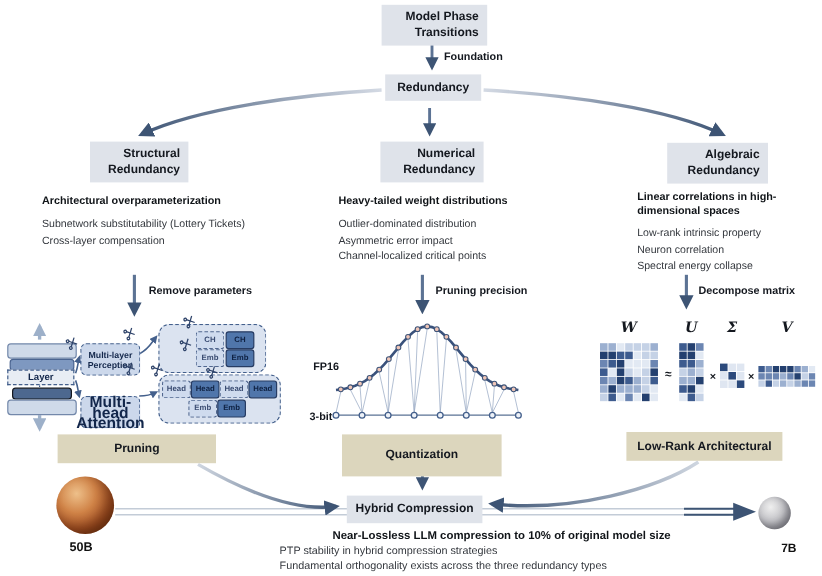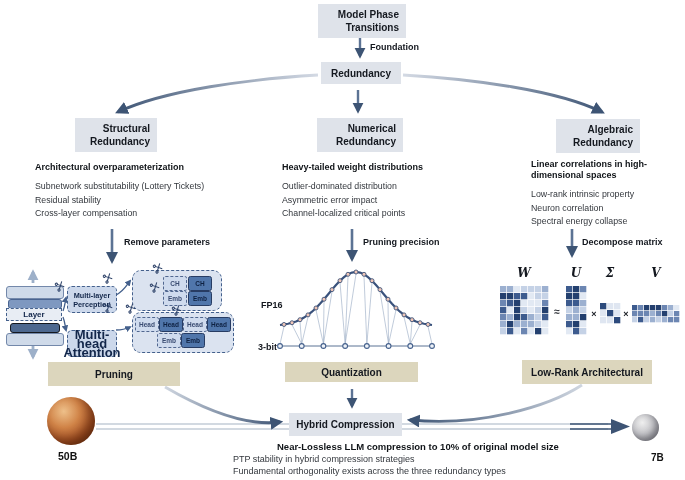--- a/index.html
+++ b/index.html
@@ -110,21 +110,20 @@
   <div class="abs panel pad pre" style="left:75px;top:118px;width:68px;z-index:2;">Structural
 Redundancy</div>
   <div class="abs panel pad pre" style="left:317px;top:118px;width:72px;z-index:2;">Numerical
 Redundancy</div>
   <div class="abs panel pad pre" style="left:556px;top:119px;width:70px;z-index:2;">Algebraic
 Redundancy</div>
 
   <div class="abs heading" style="left:35px;top:162px;width:240px;z-index:2;">Architectural overparameterization</div>
   <div class="abs items" style="left:35px;top:180px;width:245px;z-index:2;">
     <div>Subnetwork substitutability (Lottery Tickets)</div>
-    <div>Residual stability</div>
     <div>Cross-layer compensation</div>
   </div>
 
   <div class="abs heading" style="left:282px;top:162px;width:200px;z-index:2;">Heavy-tailed weight distributions</div>
   <div class="abs items" style="left:282px;top:180px;width:200px;z-index:2;">
     <div>Outlier-dominated distribution</div>
     <div>Asymmetric error impact</div>
     <div>Channel-localized critical points</div>
   </div>
 
@@ -346,21 +345,21 @@
         <rect x="150" y="53" width="5.3" height="5.3" fill="#c5d2e6"></rect>
         <rect x="156" y="53" width="5.3" height="5.3" fill="#9cb0d0"></rect>
         <rect x="162" y="53" width="5.3" height="5.3" fill="#c5d2e6"></rect>
         <rect x="168" y="53" width="5.3" height="5.3" fill="#9cb0d0"></rect>
         <rect x="174" y="53" width="5.3" height="5.3" fill="#6c86b2"></rect>
         <rect x="180" y="53" width="5.3" height="5.3" fill="#6c86b2"></rect>
       </g>
   </svg>
 
   <div class="abs method" style="left:48px;top:362px;width:132px;height:24px;z-index:2;">Pruning</div>
-  <div class="abs method" style="left:285px;top:362px;width:133px;height:20px;z-index:2;">Quantization</div>
+  <div class="abs method" style="left:285px;top:362px;width:133px;height:35px;z-index:2;">Quantization</div>
   <div class="abs method" style="left:522px;top:360px;width:130px;height:24px;z-index:2;">Low-Rank Architectural</div>
 
   <div class="abs panel center" style="left:289px;top:413px;width:113px;height:23px;z-index:2;">Hybrid Compression</div>
 
   <div id="mars" class="planet" style="left:47px;top:397px;width:48px;height:48px;z-index:2;"></div>
   <div class="planet-lbl" style="left:58px;top:450px;z-index:2;">50B</div>
 
   <div id="moon" class="planet" style="left:632px;top:414px;width:27px;height:27px;z-index:2;"></div>
   <div class="planet-lbl" style="left:651px;top:452px;font-size:10px;z-index:2;">7B</div>
 

